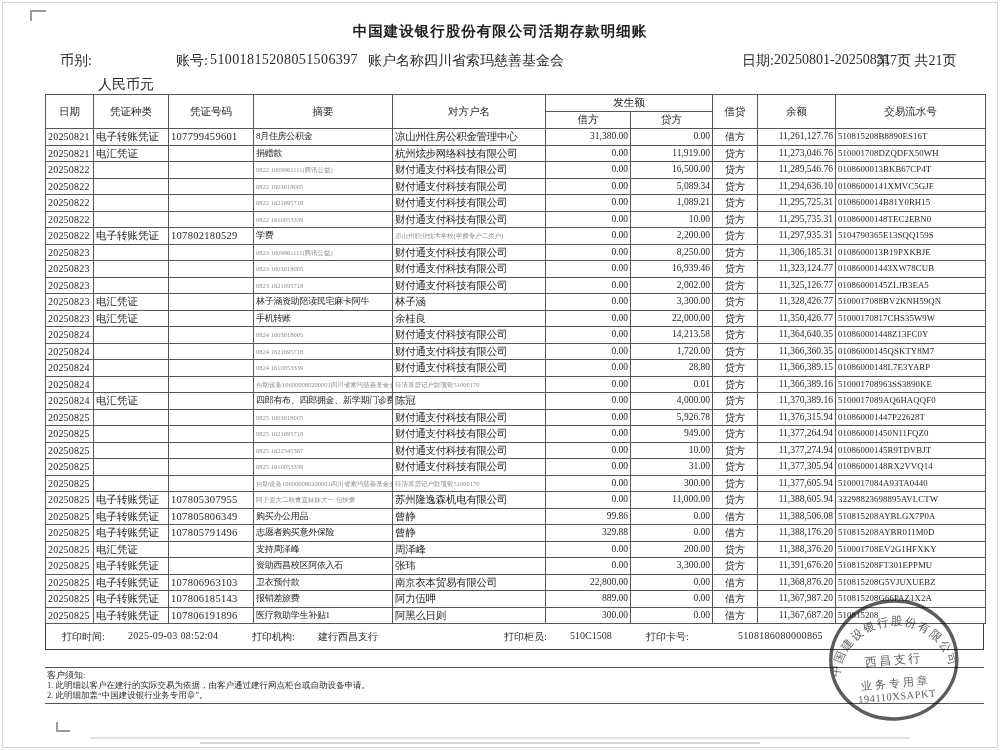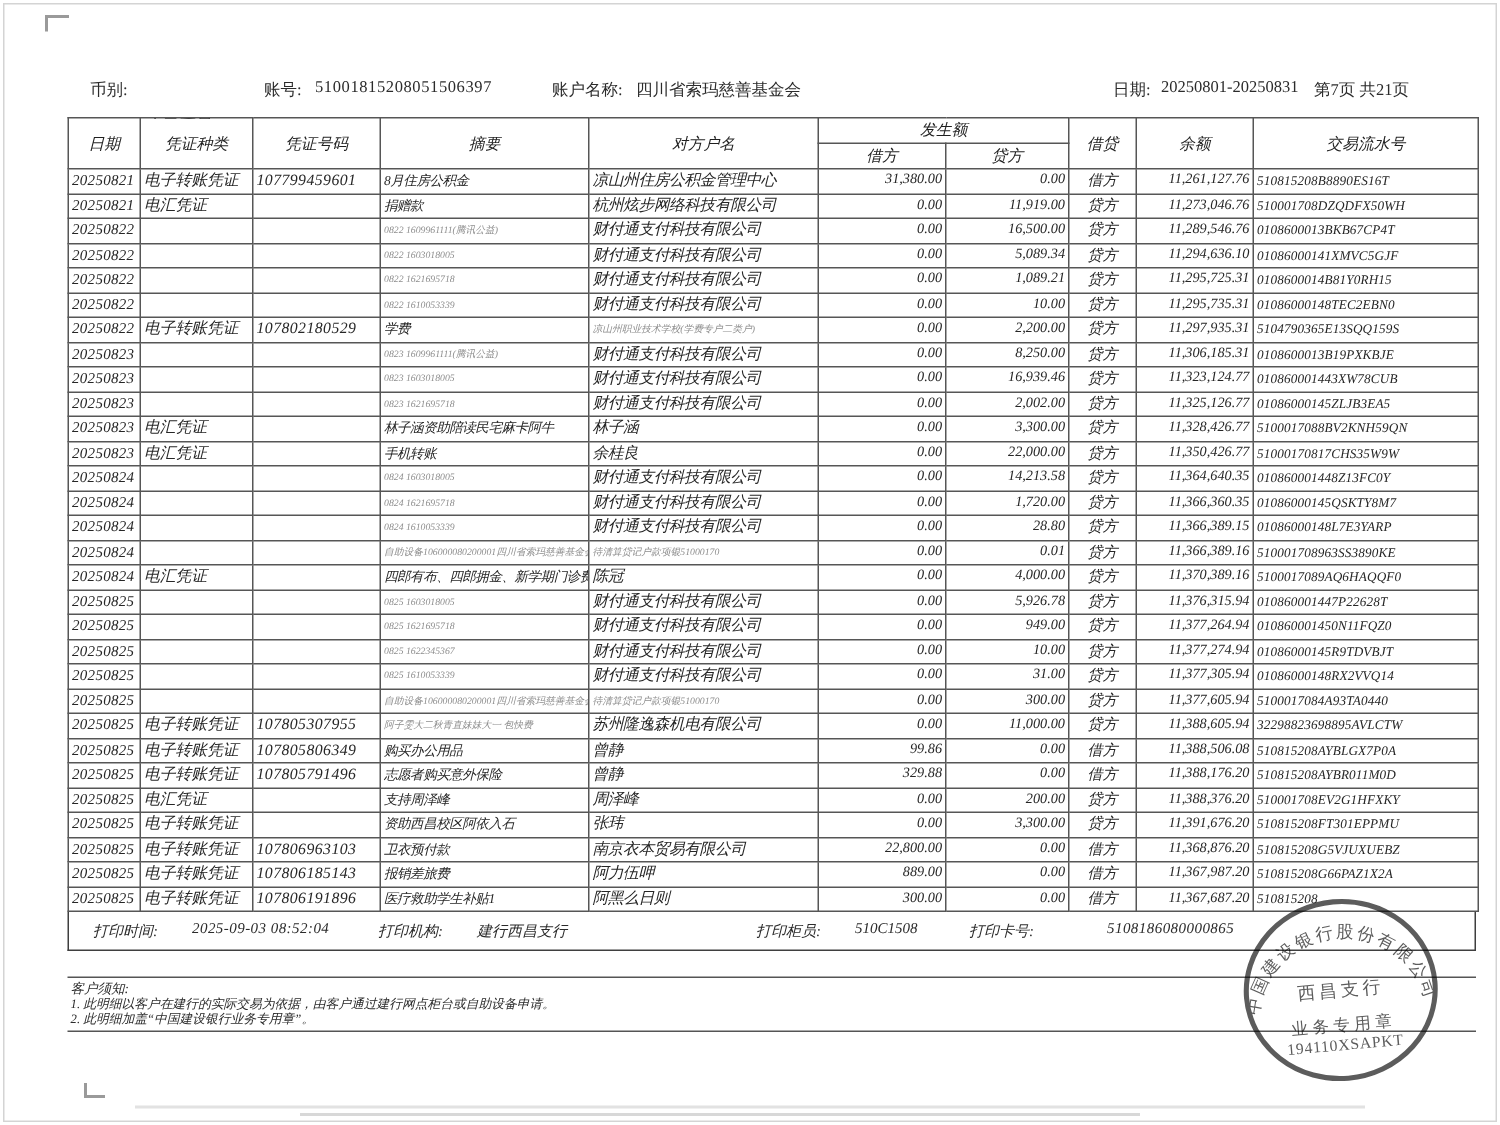--- a/index.html
+++ b/index.html
@@ -5,28 +5,28 @@
   html,body{margin:0;padding:0;background:#ffffff;width:1000px;height:750px;
     font-family:"Liberation Serif","DejaVu Serif",serif;color:#262626;}
   .page{position:absolute;left:0;top:0;width:1000px;height:750px;background:#fff;overflow:hidden;}
   .scan-frame{position:absolute;inset:2px;border:1px solid #d4d4d4;pointer-events:none;}
   .corner-tl{position:absolute;left:30px;top:10px;width:14px;height:9px;
     border-left:2px solid #9a9a9a;border-top:2px solid #9a9a9a;}
   .corner-bl{position:absolute;left:56px;top:722px;width:12px;height:8px;
     border-left:2px solid #9a9a9a;border-bottom:2px solid #9a9a9a;}
   .doc-title{position:absolute;left:0;top:22px;width:1000px;text-align:center;
     font-size:14.5px;font-weight:bold;letter-spacing:1px;color:#1e1e1e;}
-  .info-line{position:absolute;left:0;top:52px;width:1000px;height:14px;font-size:11px;color:#2b2b2b;}
+  .info-line{position:absolute;left:0;top:52px;width:1000px;height:14px;font-size:14px;color:#2b2b2b;}
   .info-line span{position:absolute;white-space:nowrap;}
   .il-cur-l{left:60px;} .il-cur-v{left:98px;margin-top:24px;}
   .il-acc-l{left:176px;} .il-acc-v{left:210px;letter-spacing:.4px;}
   .il-name-l{left:368px;} .il-name-v{left:424px;}
   .il-date-l{left:742px;} .il-date-v{left:774px;}
   .il-page{left:876px;}
-  .tablewrap{position:absolute;left:45px;top:78px;width:940px;font-style:italic;}
+  .tablewrap{position:absolute;left:45px;top:94px;width:940px;}
   table.stmt{border-collapse:collapse;table-layout:fixed;width:940px;}
   table.stmt th,table.stmt td{border:1px solid #565656;overflow:hidden;white-space:nowrap;}
   table.stmt{border:1.5px solid #3f3f3f;}
   table.stmt thead th{font-size:10.5px;font-weight:normal;text-align:center;height:16px;
     padding:0;color:#1f1f1f;background:#fff;}
   table.stmt tbody td{height:15.5px;padding:0 2px;line-height:9px;}
   td.c-date{font-size:10px;text-align:left;padding-left:4px;letter-spacing:.2px;}
   td.c-type{font-size:10.5px;}
   td.c-voucher{font-size:10.5px;letter-spacing:.3px;padding-left:4px;}
   td.c-summary{font-size:9px;letter-spacing:-.3px;}
@@ -51,20 +51,21 @@
   .shadow2{position:absolute;left:200px;top:742px;width:560px;height:2px;background:#d8d8d8;}
 </style>
 </head>
 <body>
 
 <div class="page">
   <div class="scan-frame"></div>
   <div class="corner-tl"></div>
   <div class="corner-bl"></div>
 
+  <div class="doc-title">中国建设银行股份有限公司活期存款明细账</div>
 
   <div class="info-line">
     <span class="il-cur-l">币别:</span>
     <span class="il-cur-v">人民币元</span>
     <span class="il-acc-l">账号:</span>
     <span class="il-acc-v">51001815208051506397</span>
     <span class="il-name-l">账户名称:</span>
     <span class="il-name-v">四川省索玛慈善基金会</span>
     <span class="il-date-l">日期:</span>
     <span class="il-date-v">20250801-20250831</span>

